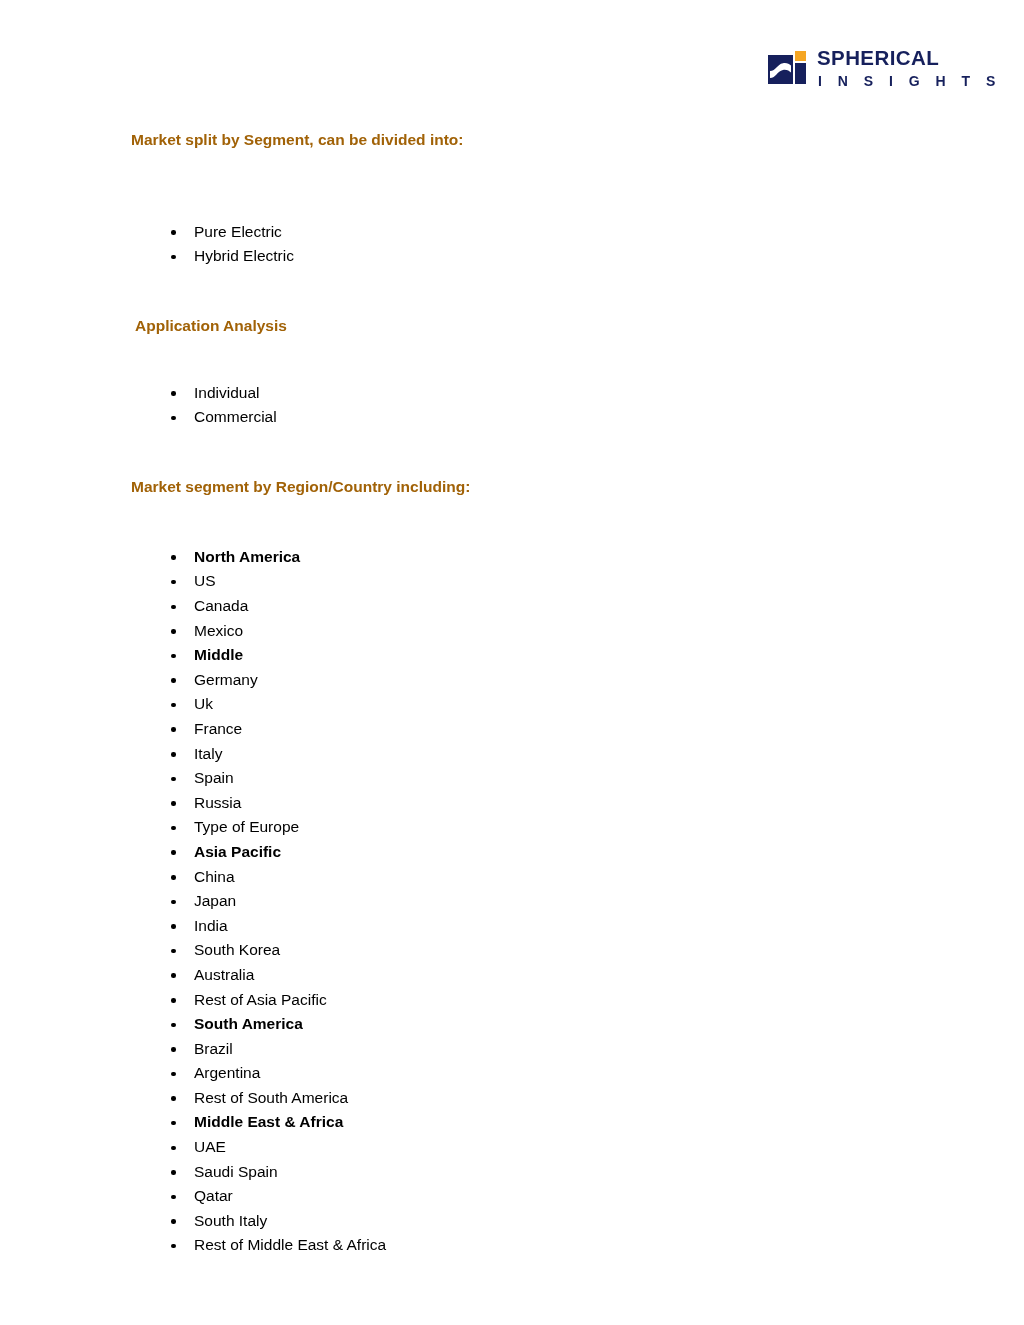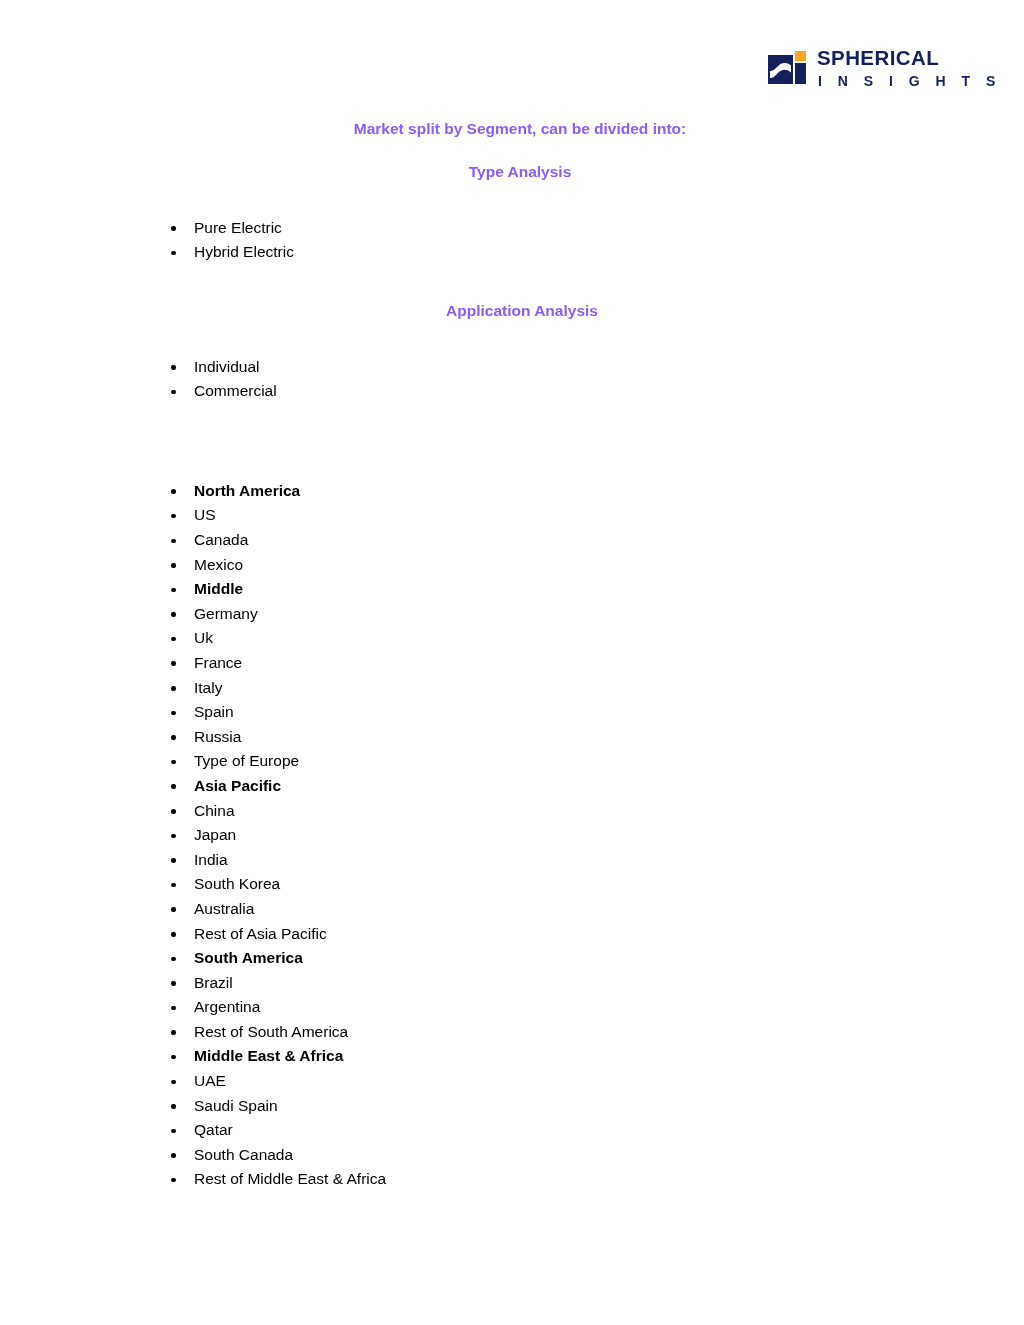--- a/index.html
+++ b/index.html
@@ -70,24 +70,23 @@
     position: absolute;
     top: 120px;
     left: 120px;
     width: 800px;
   }
 
   .heading {
     font-family: "Liberation Sans", sans-serif;
     font-weight: bold;
     font-size: 15.5px;
-    color: #8b5cf6;
+    color: #a16207;
     line-height: 1.15;
-    margin: 0;
-    text-align: center;
+    margin: 11px;
   }
   .heading.indented {
     padding-left: 4px;
   }
 
   ul.bullets {
     list-style: none;
     margin: 16px;
     padding: 0;
   }
@@ -138,38 +137,38 @@
       <span class="secondary">I N S I G H T S</span>
     </div>
   </div>
 
   <div class="content">
 
     <p class="heading">Market split by Segment, can be divided into:</p>
 
     <div class="gap-after-heading"></div>
 
-    <p class="heading">Type Analysis</p>
     <div class="gap-block-sm"></div>
     <ul class="bullets" id="list-type-analysis">
         <li>Pure Electric</li>
         <li>Hybrid Electric</li>
       </ul>
 
     <div class="gap-block"></div>
 
     <p class="heading indented">Application Analysis</p>
     <div class="gap-block-sm"></div>
     <ul class="bullets" id="list-application-analysis">
         <li>Individual</li>
         <li>Commercial</li>
       </ul>
 
     <div class="gap-block"></div>
 
+    <p class="heading">Market segment by Region/Country including:</p>
     <div class="gap-region"></div>
     <ul class="bullets" id="list-region">
         <li class="bold">North America</li>
         <li>US</li>
         <li>Canada</li>
         <li>Mexico</li>
         <li class="bold">Middle</li>
         <li>Germany</li>
         <li>Uk</li>
         <li>France</li>
@@ -185,18 +184,18 @@
         <li>Australia</li>
         <li>Rest of Asia Pacific</li>
         <li class="bold">South America</li>
         <li>Brazil</li>
         <li>Argentina</li>
         <li>Rest of South America</li>
         <li class="bold">Middle East &amp; Africa</li>
         <li>UAE</li>
         <li>Saudi Spain</li>
         <li>Qatar</li>
-        <li>South Canada</li>
+        <li>South Italy</li>
         <li>Rest of Middle East &amp; Africa</li>
       </ul>
 
   </div>
 </div>
 
 </body></html>

